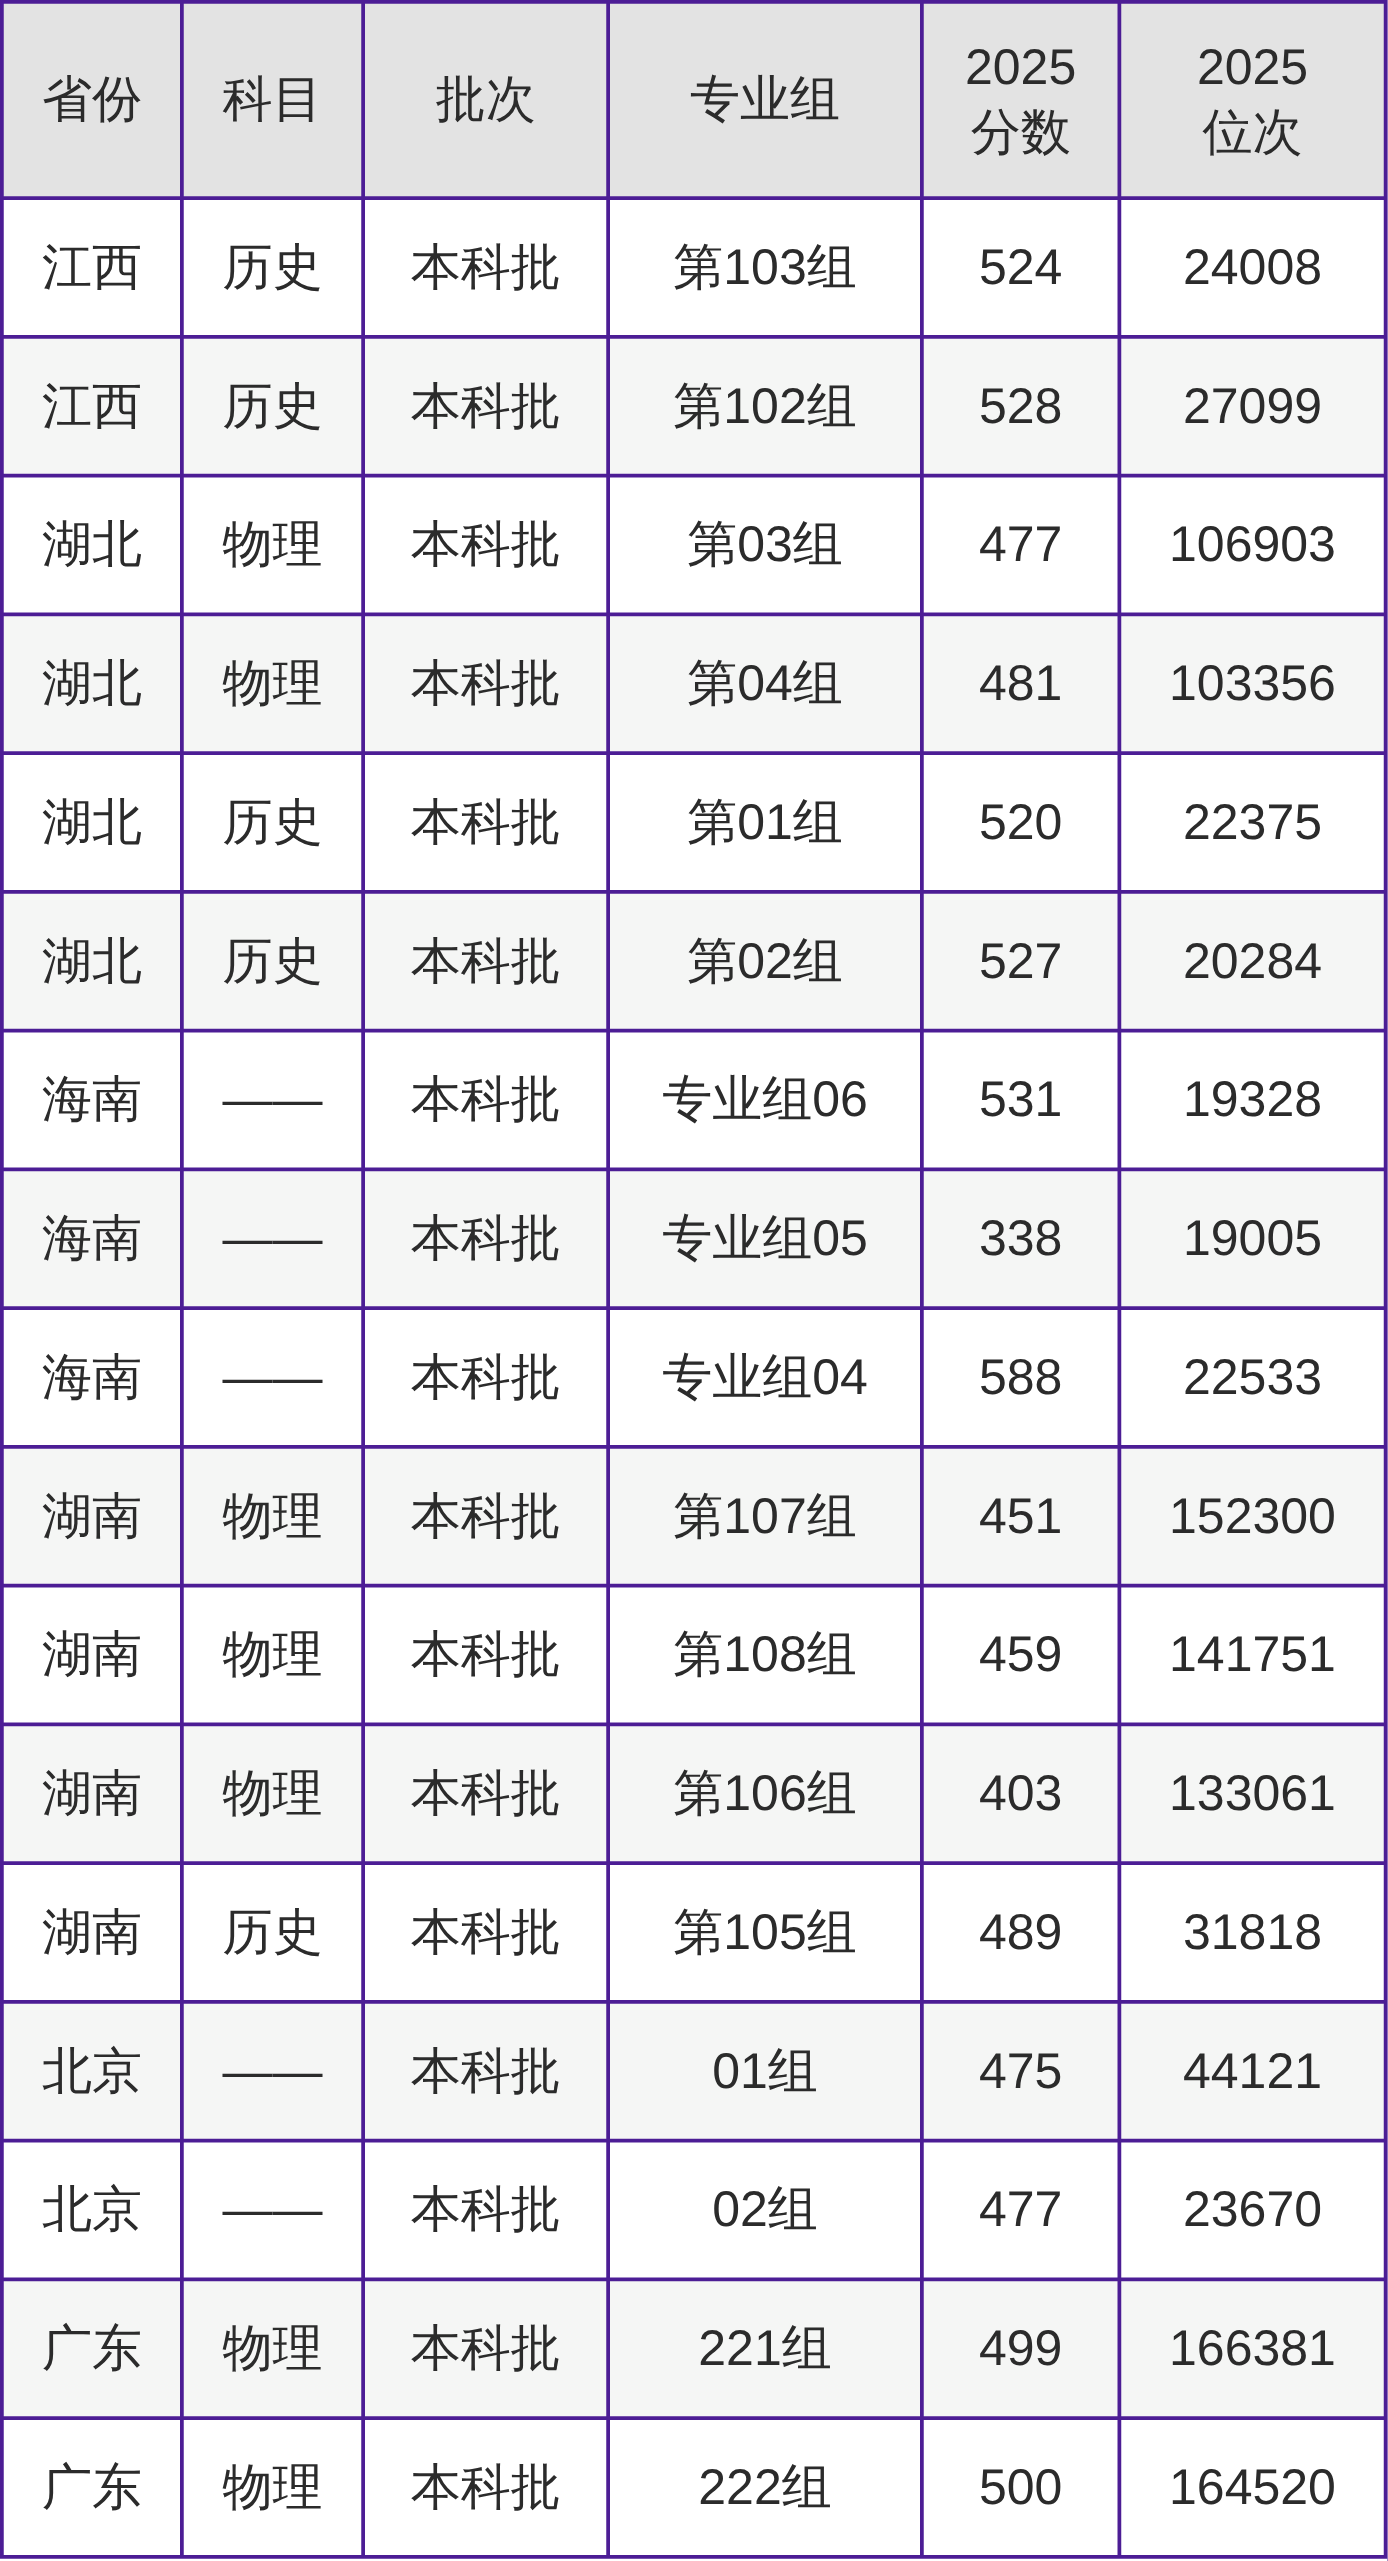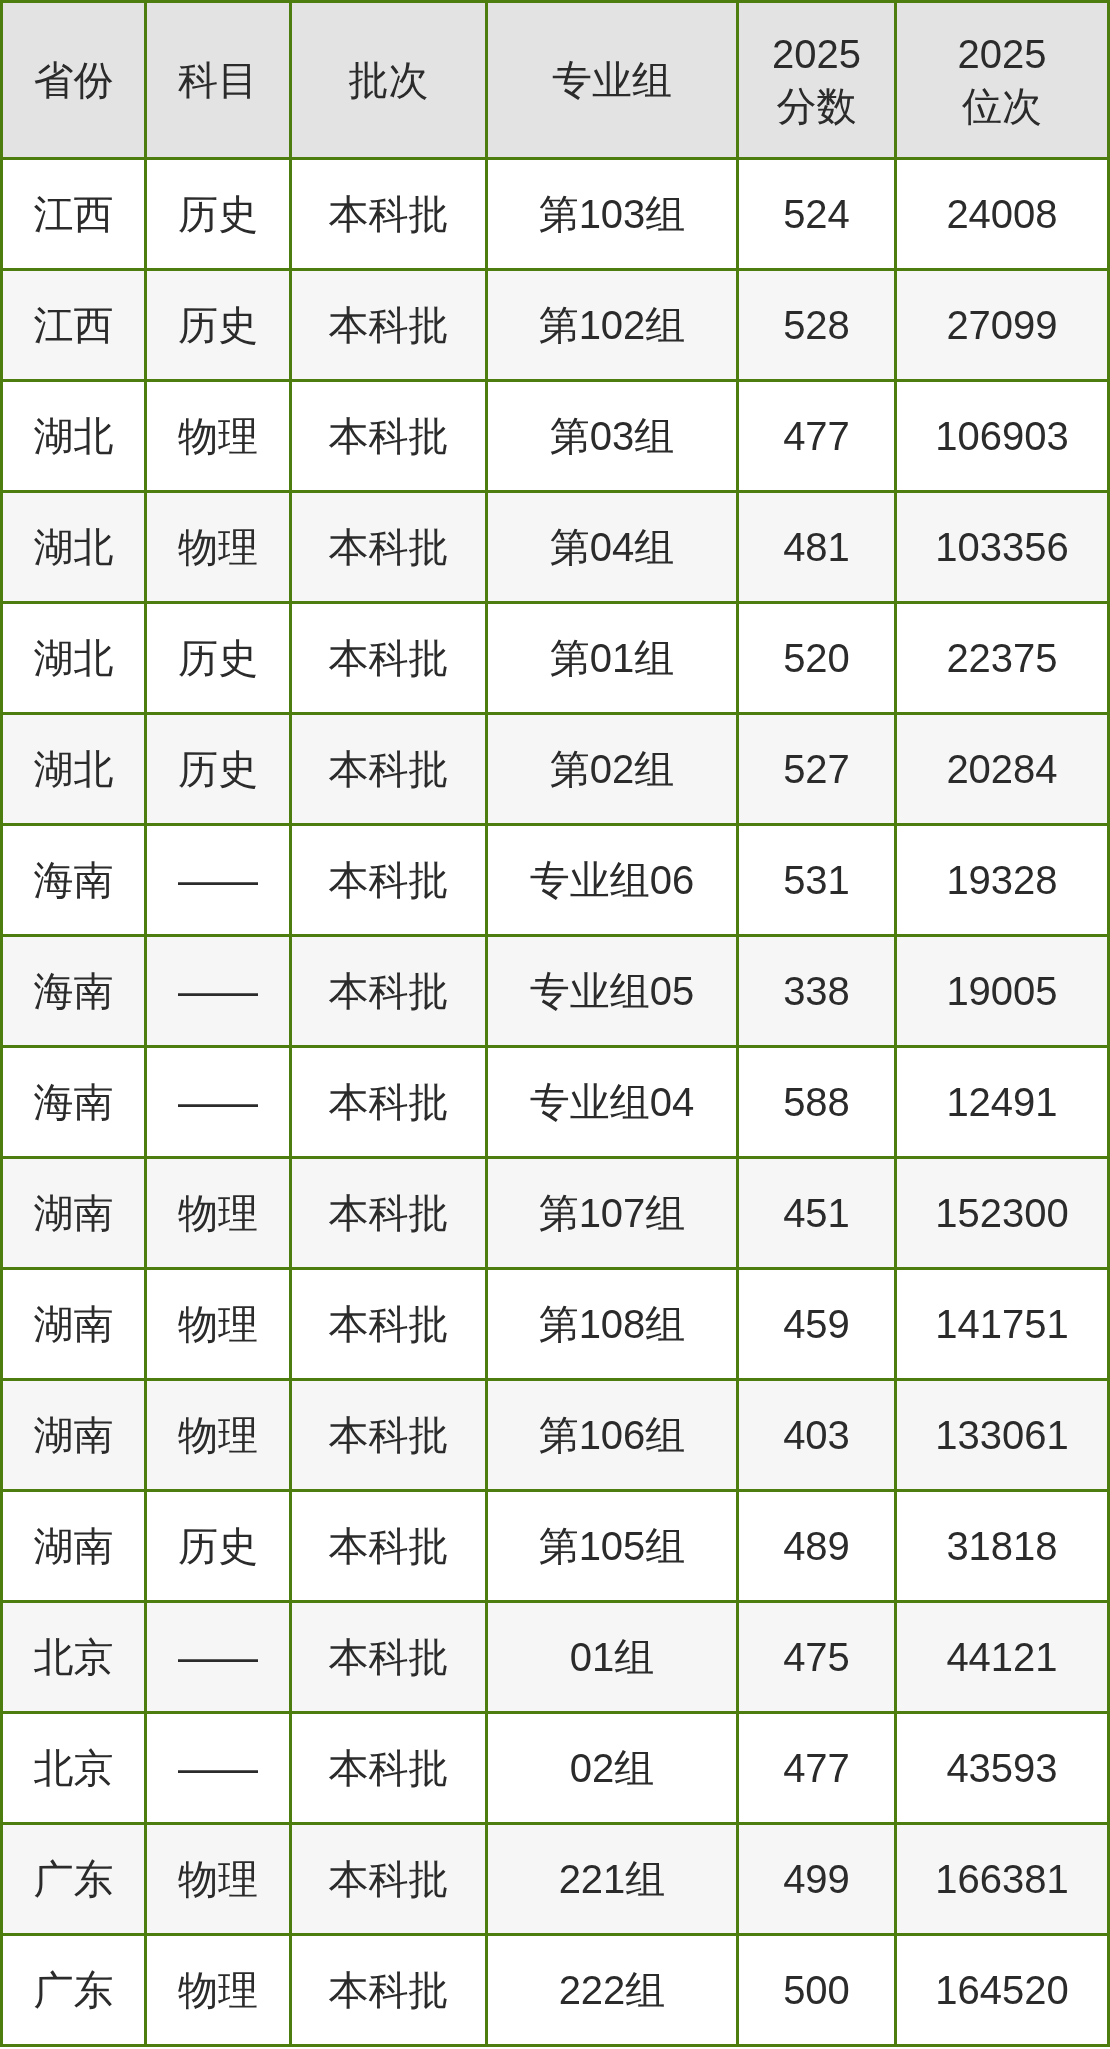--- a/index.html
+++ b/index.html
@@ -10,21 +10,21 @@
     width: 1110px;
     height: 2049px;
     background: #ffffff;
     font-family: "Liberation Sans", "DejaVu Sans", sans-serif;
   }
   table.score-table {
     width: 1110px;
     table-layout: fixed;
     border-collapse: separate;
     border-spacing: 3px;
-    background: #4d7c0f; 
+    background: #4c1d95; 
   }
   col.c-province { width: 141px; }
   col.c-subject  { width: 142px; }
   col.c-batch    { width: 193px; }
   col.c-group    { width: 248px; }
   col.c-score    { width: 155px; }
   col.c-rank     { width: 210px; }
 
   th, td {
     text-align: center;
@@ -136,21 +136,21 @@
         <td>专业组05</td>
         <td>338</td>
         <td>19005</td>
       </tr>
       <tr>
         <td>海南</td>
         <td>——</td>
         <td>本科批</td>
         <td>专业组04</td>
         <td>588</td>
-        <td>12491</td>
+        <td>22533</td>
       </tr>
       <tr>
         <td>湖南</td>
         <td>物理</td>
         <td>本科批</td>
         <td>第107组</td>
         <td>451</td>
         <td>152300</td>
       </tr>
       <tr>
@@ -184,21 +184,21 @@
         <td>01组</td>
         <td>475</td>
         <td>44121</td>
       </tr>
       <tr>
         <td>北京</td>
         <td>——</td>
         <td>本科批</td>
         <td>02组</td>
         <td>477</td>
-        <td>43593</td>
+        <td>23670</td>
       </tr>
       <tr>
         <td>广东</td>
         <td>物理</td>
         <td>本科批</td>
         <td>221组</td>
         <td>499</td>
         <td>166381</td>
       </tr>
       <tr>

